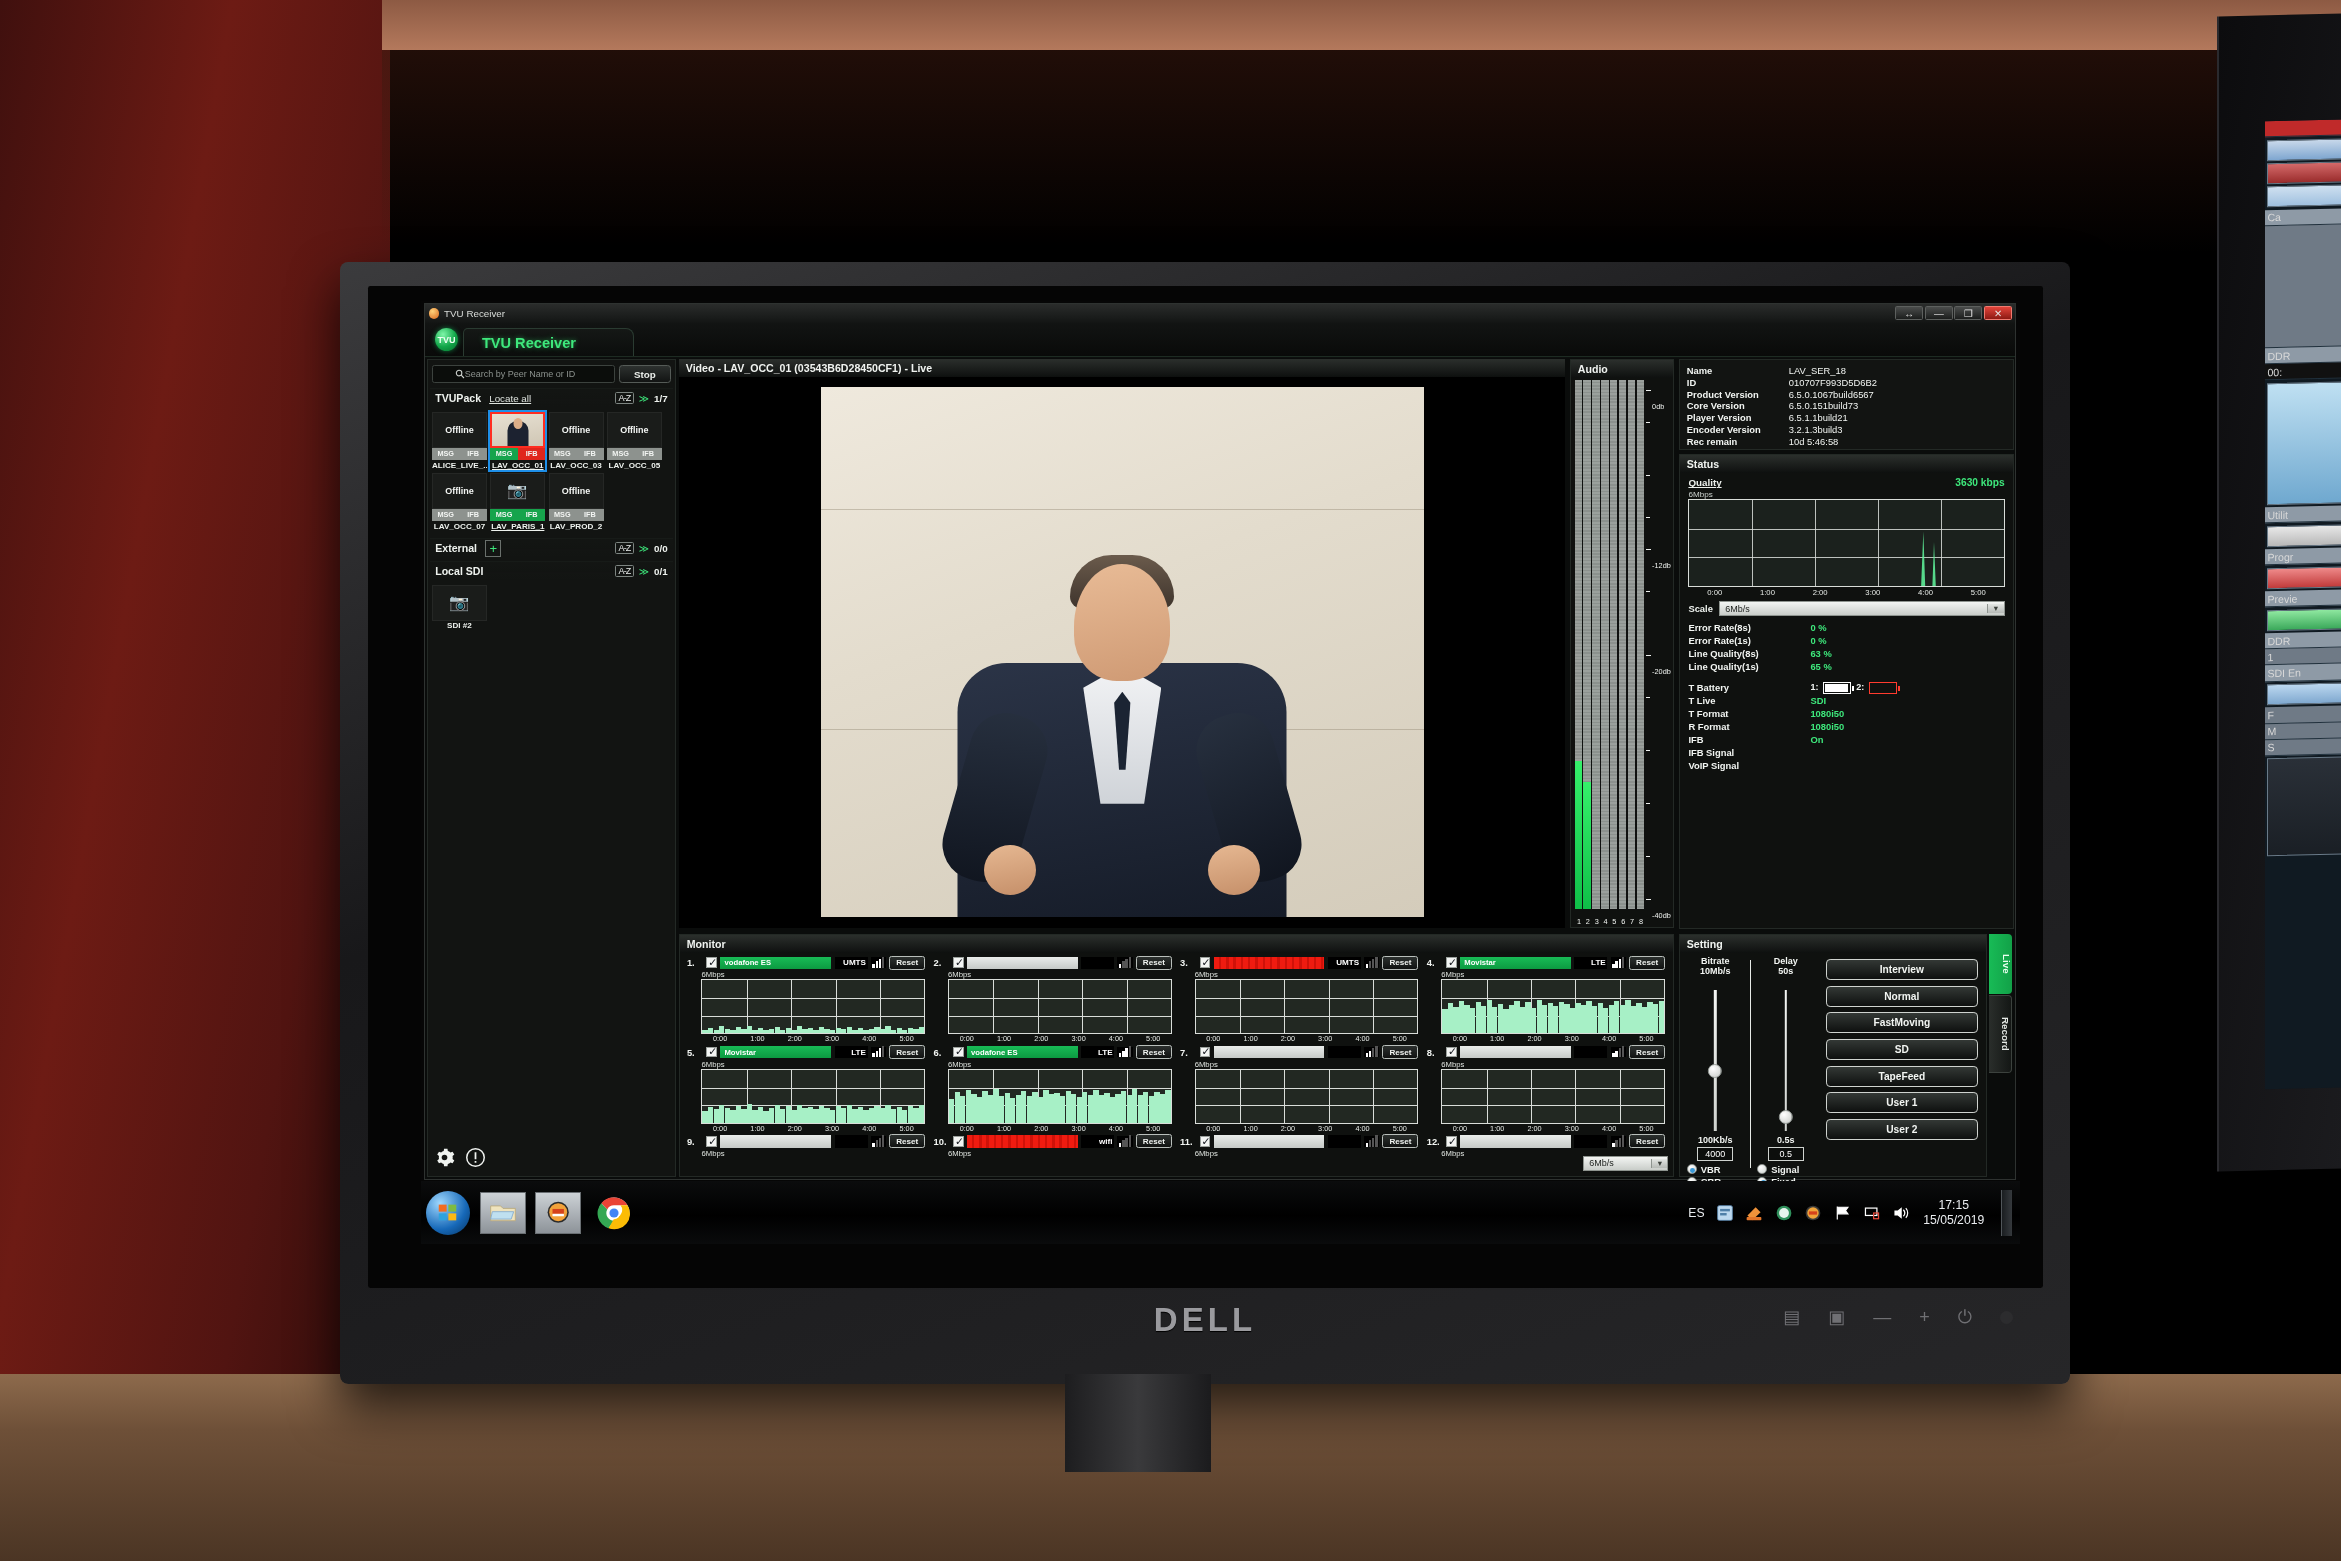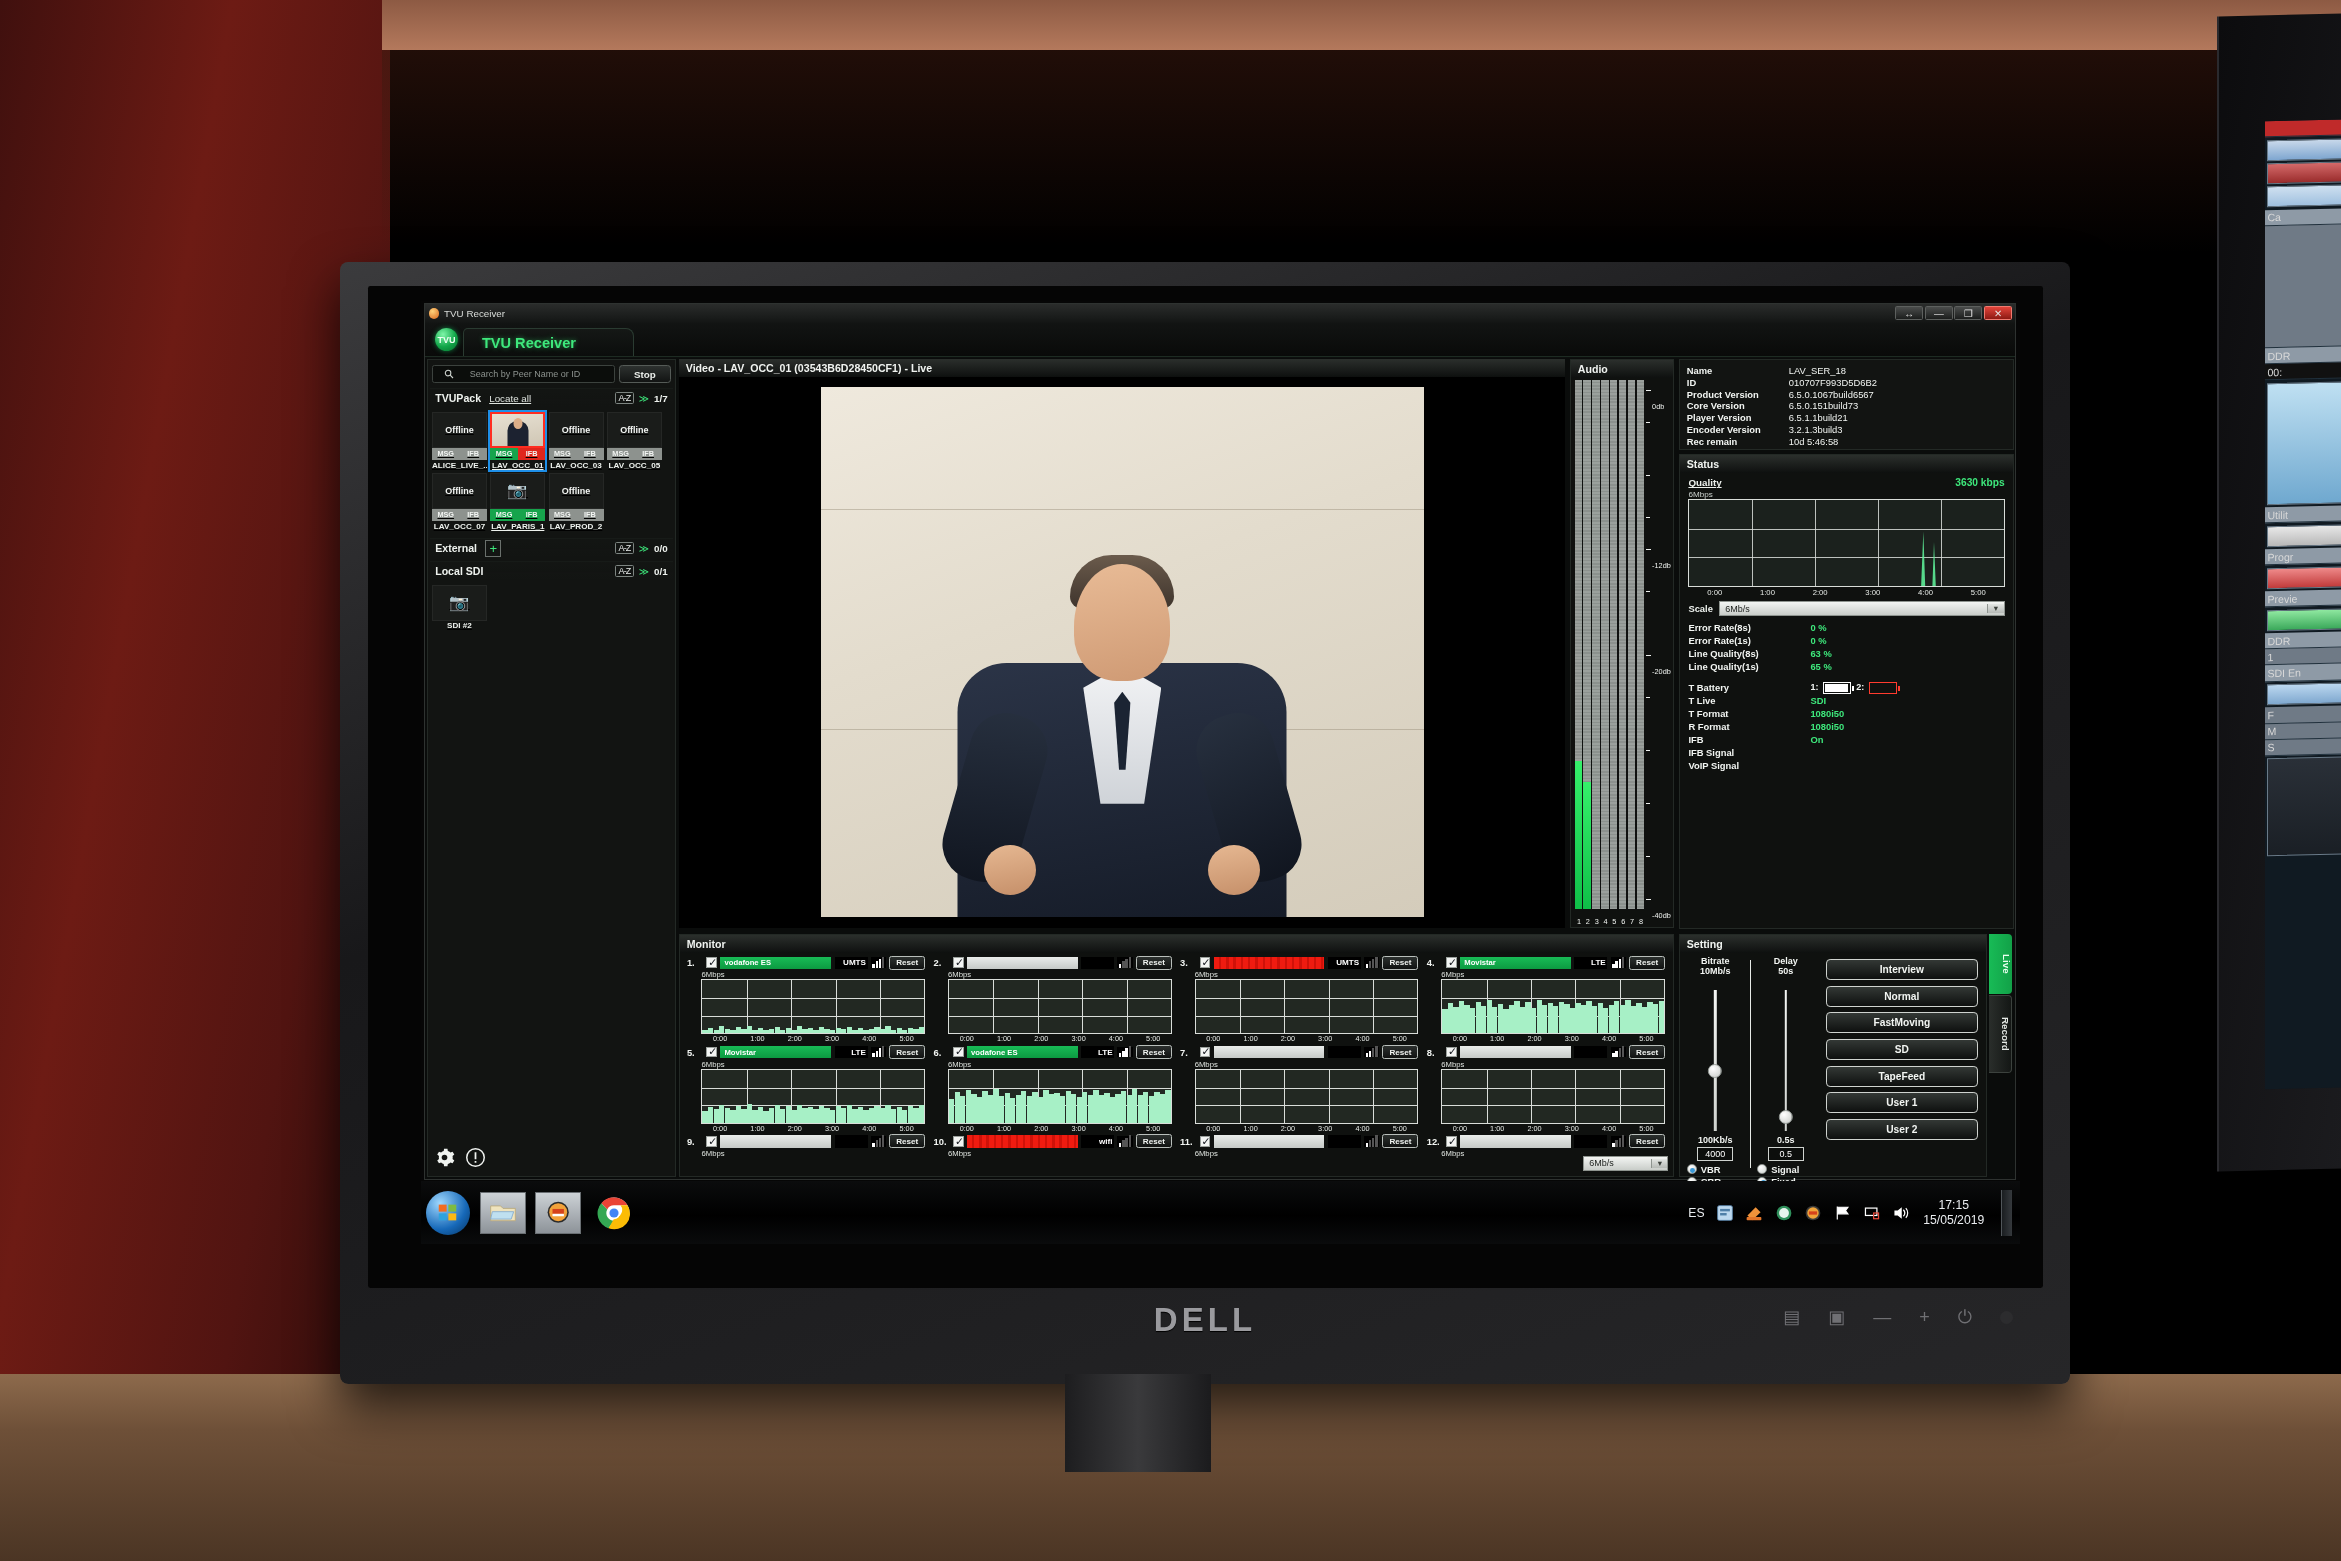--- a/index.html
+++ b/index.html
@@ -75,40 +75,40 @@
     text-shadow:0 0 4.9px rgba(60,240,120,.55); }
 
   
   #appbody { position:absolute; left:0; top:54px; right:0; bottom:0; background:#0a0c0b; }
 
   
   #sidebar { position:absolute; left:1.6px; top:1.6px; width:249px; bottom:1.6px;
     background:#121412; border:0.8px solid #232925; }
   .sb-top { display:flex; gap:4.1px; padding:4.9px 4.1px 1.6px 4.1px; }
   .search-box { flex:1; height:18px; background:#0b0d0b; border:0.8px solid #3c423e;
-    border-radius:2.4px; display:flex; align-items:center; padding:0 11px; gap:16px; }
+    border-radius:2.4px; display:flex; align-items:center; padding:0 22px; gap:0; }
   .search-box svg { flex:none; }
   .search-ph { color:#8c928e; font-size:9px; }
   .stop-btn { width:52px;height:18px;background:linear-gradient(180deg,#2d312f,#121413);
     border:0.8px solid #555b57; border-radius:3.3px; color:#eaeeea; font-size:9.8px; font-weight:700;
     display:flex;align-items:center;justify-content:center; }
 
   .grp-hdr { height:19.5px; margin:3.3px 2.4px 0 2.4px; background:linear-gradient(180deg,#22262310,#14181500);
     display:flex; align-items:center; padding:0 4.9px; gap:8.1px;
     border-top:0.8px solid #23292558; }
   .grp-hdr .gname { color:#eef2ee; font-size:10.6px; font-weight:700; }
   .grp-hdr .glocate { color:#dfe4df; font-size:9.8px; text-decoration:underline; }
   .grp-hdr .gright { margin-left:auto; display:flex; align-items:center; gap:4.9px; }
   .az { border:0.8px solid #7d8581; color:#e8ecea; font-size:9px; padding:0 2.4px; border-radius:1.6px;
     letter-spacing:-0.8px; }
   .chev { color:#3ee87c; font-size:9.8px; }
   .gcount { color:#eef2ee; font-size:9.8px; font-weight:700; }
 
   .peer-grid { display:flex; flex-wrap:wrap; gap:3.3px; padding:4.1px; }
-  .peer { width:55px;text-decoration:underline; }
+  .peer { width:55px; }
   .peer .thumb { width:55px;height:36px;background:#1a1c1a;border:0.8px solid #53595530;
     display:flex;align-items:center;justify-content:center;color:#f2f4f2;font-size:9px;font-weight:700;
     position:relative; overflow:hidden;}
   .peer.sel { outline:2.4px solid #1e8fe8; outline-offset:0; }
   .peer.sel .thumb { border:2.4px solid #ff2d20; }
   .peer .btns { display:flex; }
   .peer .btns span { flex:1; text-align:center; font-size:7.3px; font-weight:700;
     color:#f2f4f2; background:#8d928e; padding:1.6px 0; }
   .peer .btns span.on-msg { background:#16a44c; }
   .peer .btns span.on-ifb { background:#16a44c; }

